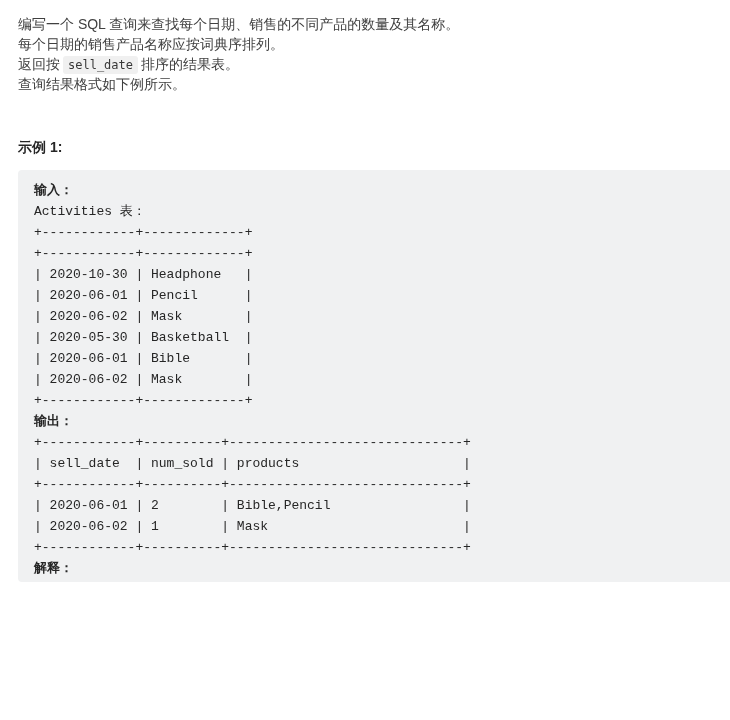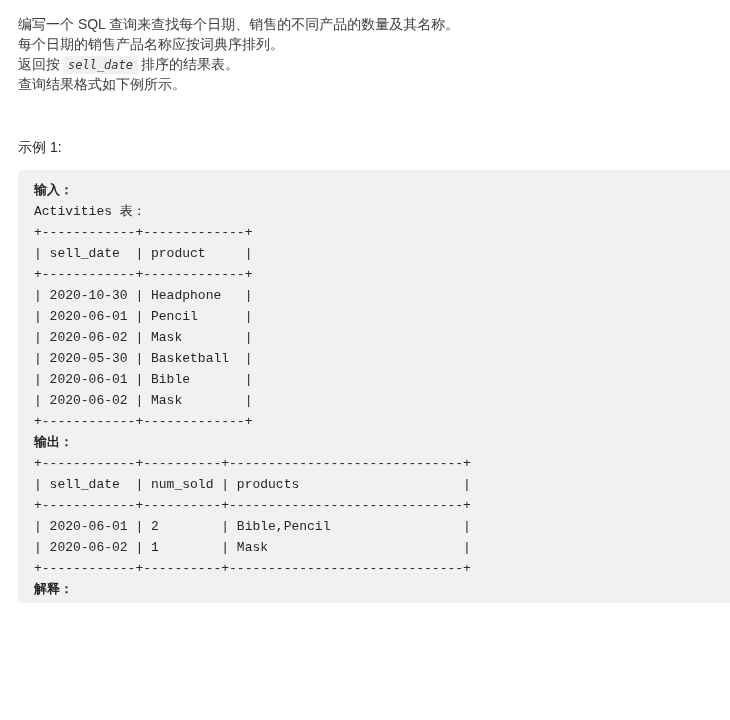--- a/index.html
+++ b/index.html
@@ -28,27 +28,26 @@
     display: inline-block;
     font-family: "DejaVu Sans Mono", "Liberation Mono", monospace;
     font-size: 12px;
     line-height: 16px;
     background: #f0f0f0;
     color: #383838;
     padding: 1px 5px;
     border-radius: 3px;
     margin: 0 3px;
     vertical-align: baseline;
-    font-style: italic;
   }
   .example-heading {
     margin-top: 43px;
     font-size: 14px;
     line-height: 20px;
-    font-weight: normal;
+    font-weight: bold;
     color: #262626;
   }
   .example-panel {
     margin-top: 13px;
     margin-right: 0;
     background: #f0f1f2;
     border-radius: 4px 0 0 4px;
     padding: 10px 16px 3px 16px;
   }
   .example-panel .line {
@@ -73,21 +72,20 @@
     <p><span>返回按</span><code class="inline-code">sell_date</code><span>排序的结果表。</span></p>
     <p>查询结果格式如下例所示。</p>
   </div>
 
   <div class="example-heading">示例 1:</div>
 
   <div class="example-panel">
     <div class="line bold">输入：</div>
     <div class="line">Activities 表：</div>
     <div class="line">+------------+-------------+</div>
-    <div class="line">| sell_date  | product     |</div>
     <div class="line">+------------+-------------+</div>
     <div class="line">| 2020-10-30 | Headphone   |</div>
     <div class="line">| 2020-06-01 | Pencil      |</div>
     <div class="line">| 2020-06-02 | Mask        |</div>
     <div class="line">| 2020-05-30 | Basketball  |</div>
     <div class="line">| 2020-06-01 | Bible       |</div>
     <div class="line">| 2020-06-02 | Mask        |</div>
     <div class="line">+------------+-------------+</div>
     <div class="line bold">输出：</div>
     <div class="line">+------------+----------+------------------------------+</div>

